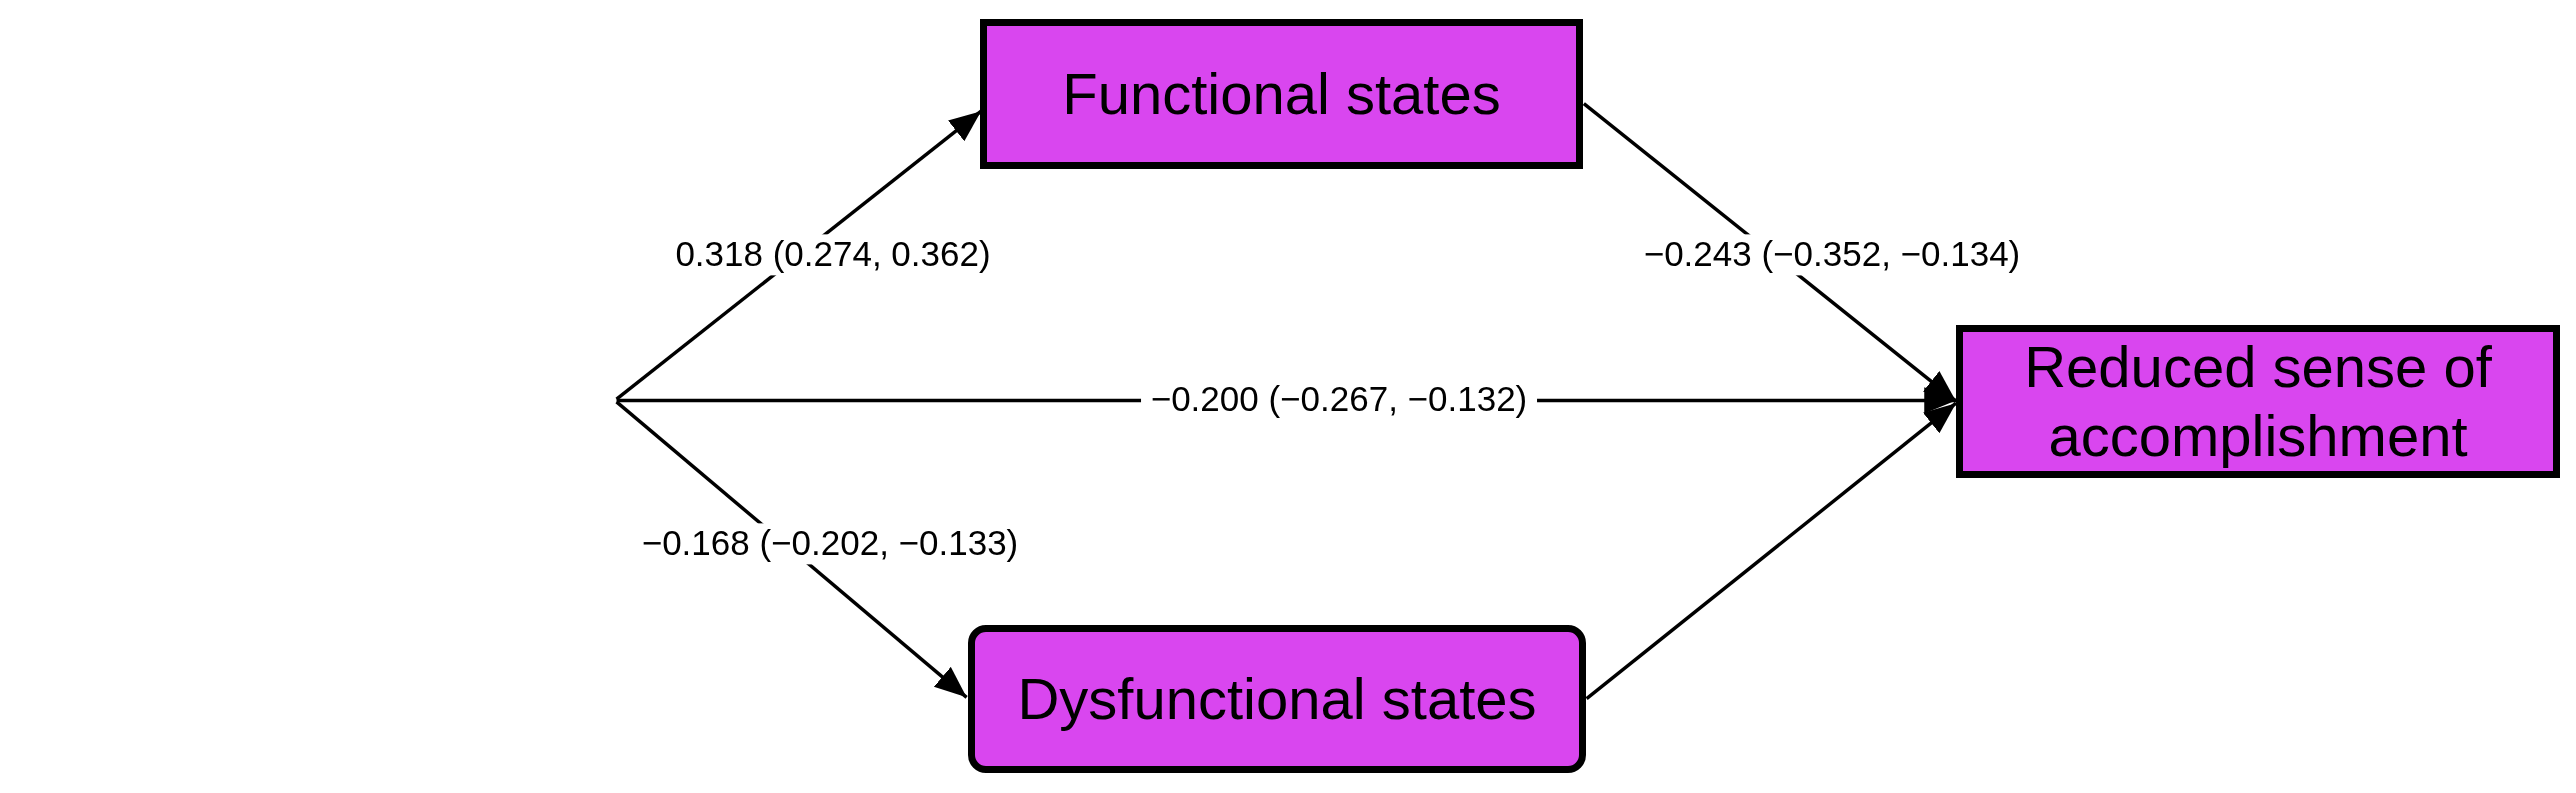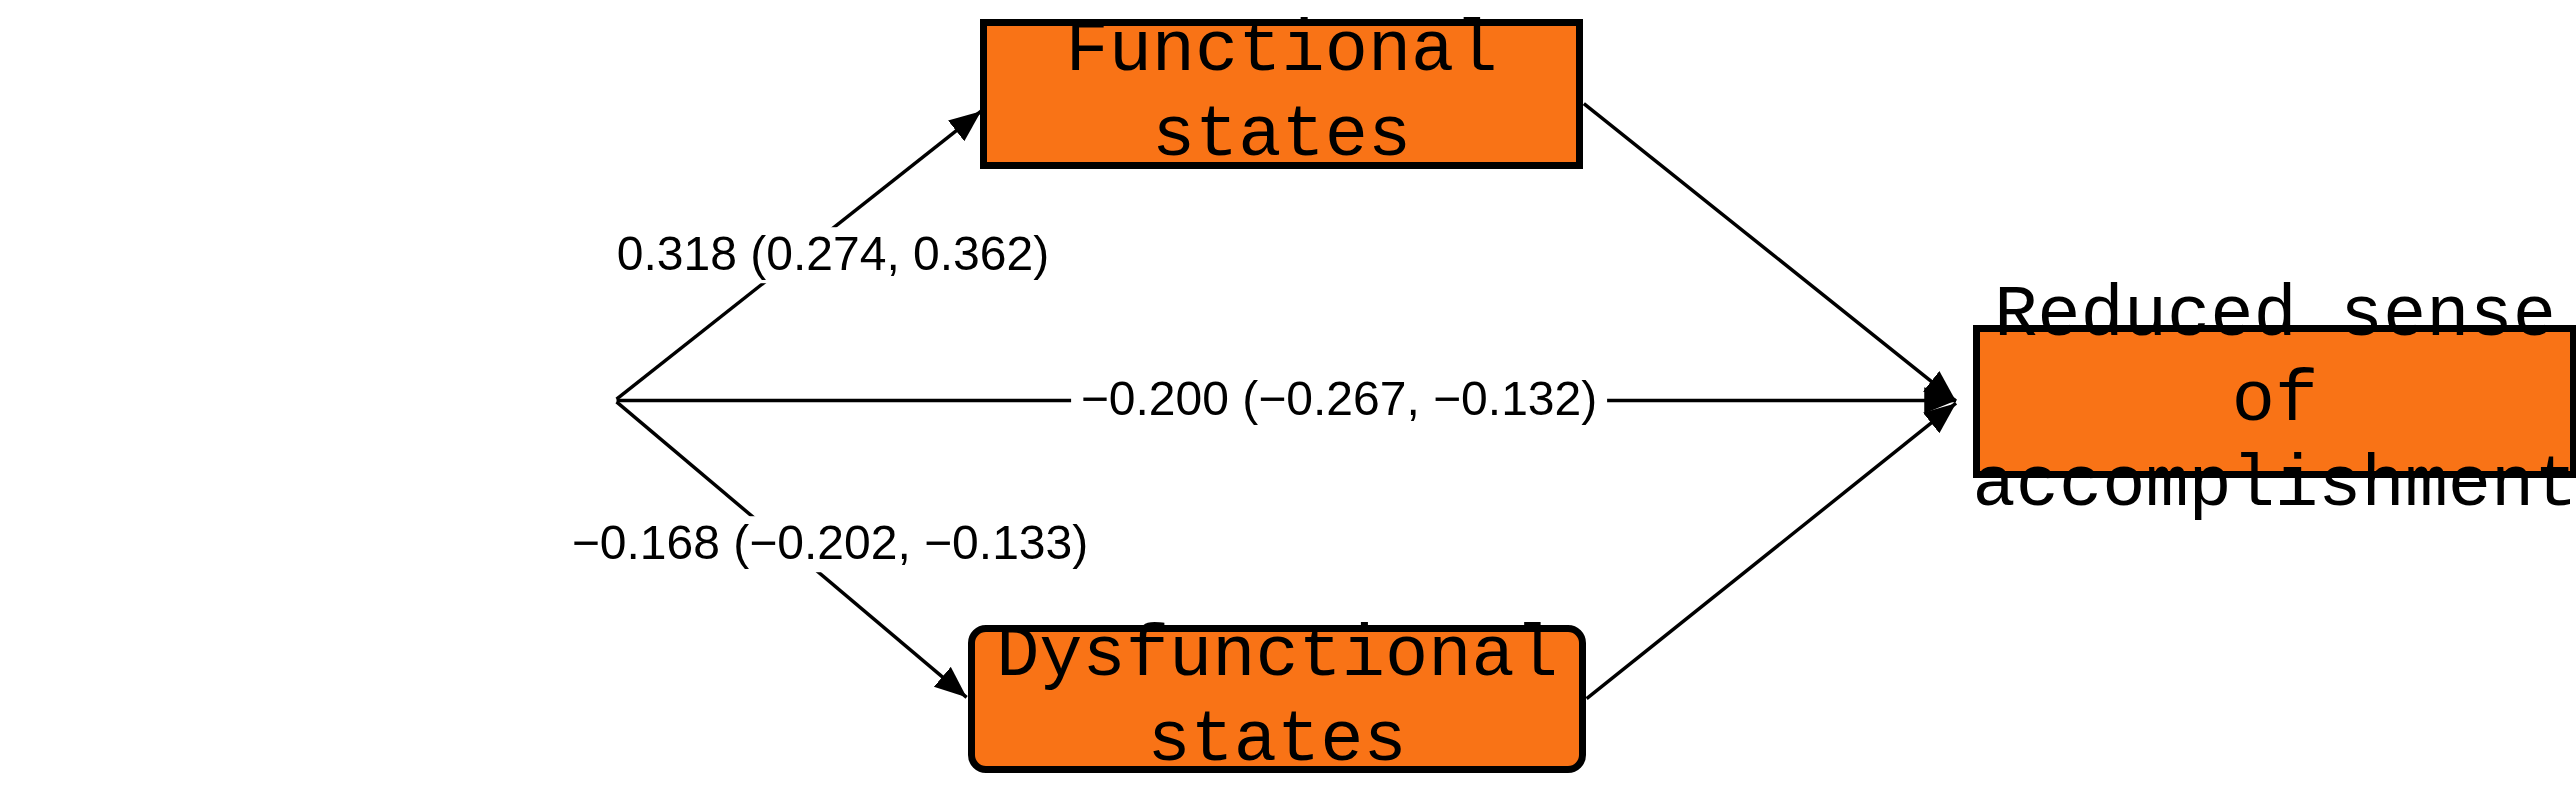--- a/index.html
+++ b/index.html
@@ -15,41 +15,40 @@
   .edges {
     position: absolute;
     left: 0; top: 0;
     width: 2576px; height: 794px;
   }
   .edge { stroke: #000000; stroke-width: 5; }
   .node {
     position: absolute;
     box-sizing: border-box;
     border: 7px solid #000000;
-    background: #f97316;
+    background: #d946ef;
     display: flex;
     align-items: center;
     justify-content: center;
     text-align: center;
-    font-size: 72px;
+    font-size: 58px;
     line-height: 1.18;
-    font-family: Liberation Mono, monospace;
   }
   #node-competence            { left: 8.3px;   top: 325px; width: 606px; height: 151px; }
   #node-functional-states     { left: 980px; top: 19.3px;  width: 603px; height: 150px; }
   #node-dysfunctional-states  { left: 968px; top: 625px; width: 618px; height: 148px; border-radius: 18px; }
-  #node-reduced-accomplishment{ left: 1956px; top: 325px; width: 604px; height: 153px; margin-left: 17px; }
+  #node-reduced-accomplishment{ left: 1956px; top: 325px; width: 604px; height: 153px; }
   .node-label { display: block; padding: 0 7px; }
   .edge-label {
     position: absolute;
     transform: translate(-50%, -50%);
     white-space: nowrap;
     background: #ffffff;
     padding: 1.4px 9.7px;
-    font-size: 48px;
+    font-size: 35px;
     line-height: 1.1;
   }
   #edge-label-comp-func     { left: 833px; top: 255px; }
   #edge-label-func-reduced  { left: 1832px; top: 255px; }
   #edge-label-comp-reduced  { left: 1339px; top: 400px; text-align: right; }
   #edge-label-comp-dysfunc  { left: 830px; top: 544px; }
   #edge-label-dysfunc-reduced { left: 1839px; top: 544px; }
 </style>
 </head>
 <body>
@@ -77,20 +76,21 @@
   <div class="node" id="node-dysfunctional-states">
     <span class="node-label">Dysfunctional states</span>
   </div>
 
   <div class="node" id="node-reduced-accomplishment">
     <span class="node-label">Reduced sense of accomplishment</span>
   </div>
 
   <div class="edge-label" id="edge-label-comp-func">0.318 (0.274, 0.362)</div>
 
+  <div class="edge-label" id="edge-label-func-reduced">−0.243 (−0.352, −0.134)</div>
 
   <div class="edge-label" id="edge-label-comp-reduced">−0.200 (−0.267, −0.132)</div>
 
   <div class="edge-label" id="edge-label-comp-dysfunc">−0.168 (−0.202, −0.133)</div>
 
 
 </div>
 
 
 </body></html>

